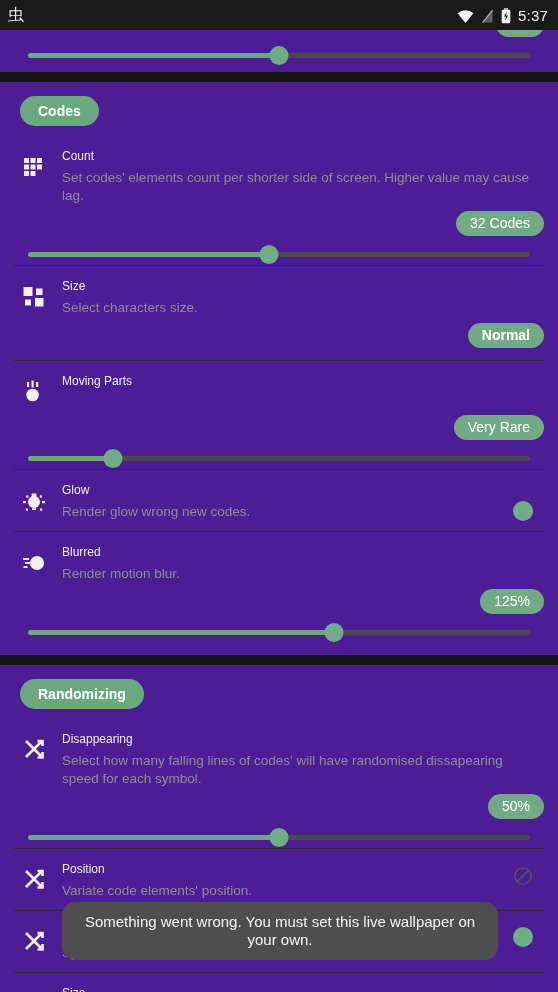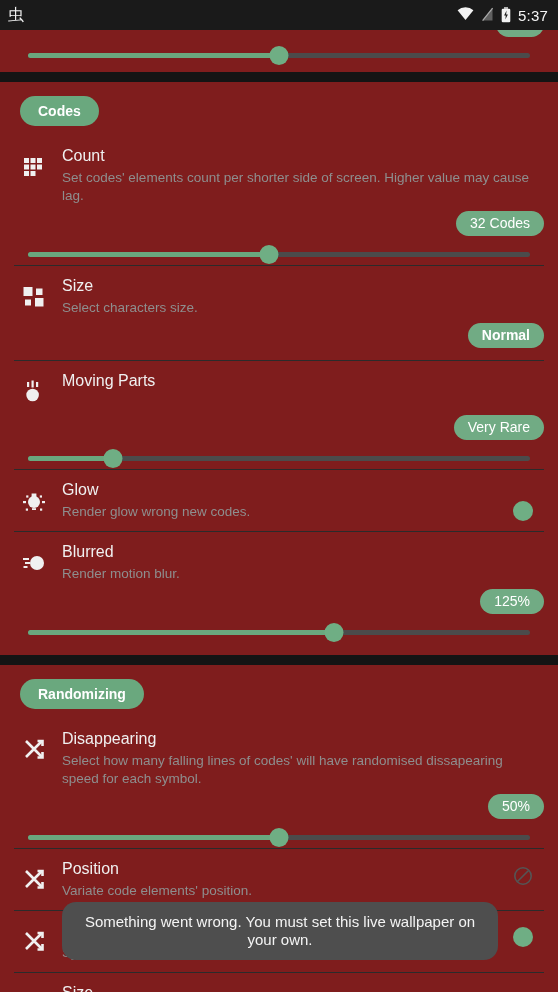--- a/index.html
+++ b/index.html
@@ -14,30 +14,30 @@
   
   .statusbar {
     position: absolute; top: 0; left: 0; width: 558px; height: 30px;
     background: #1a1a1a;
     display: flex; align-items: center;
     padding: 0 10px 0 8px;
     z-index: 40;
   }
   .sb-left { display: flex; align-items: center; gap: 6px; }
   .sb-spacer { flex: 1; }
-  .sb-right { display: flex; align-items: flex-start; gap: 7px; }
+  .sb-right { display: flex; align-items: flex-end; gap: 7px; }
   .sb-notif { font-size: 16px; color: #f2f2f2; line-height: 1;
               font-family: "DejaVu Sans", sans-serif; }
   .sb-time { font-size: 15px; color: #f5f5f5; letter-spacing: .2px; }
   .ico { display:block; }
 
   
   .screen {
     position: absolute; top: 0; left: 0; width: 558px; height: 992px;
-    background: #7f1d1d;
+    background: #4c1d95;
   }
 
   
   .top-partial { position: absolute; top: 0; left: 0; width: 558px; height: 72px; }
   .badge {
     display: inline-block;
     background: #71ab84;
     color: #ffffff;
     border-radius: 14px;
     font-size: 14px;
@@ -76,21 +76,21 @@
   }
 
   .row { position: relative; padding: 8px 0 0 0; }
   .row-main { display: flex; align-items: flex-start; padding: 0 14px 0 18px; }
   .row-icon {
     width: 34px; min-width: 34px; height: 34px;
     display: flex; align-items: center; justify-content: center;
     margin-top: 6px;
   }
   .row-text { flex: 1; padding-left: 10px; padding-right: 8px; }
-  .row-title { font-size: 16px; color: #f0f0f0; line-height: 20px; padding-top: 2px; }
+  .row-title { font-size: 12px; color: #f0f0f0; line-height: 20px; padding-top: 2px; }
   .row-sub { font-size: 13.5px; color: #8e8e8e; line-height: 18px; padding-top: 3px; }
   .row-right { width: 42px; min-width: 42px; display: flex;
                align-items: center; justify-content: center; margin-top: 8px; }
 
   .toggle-on { width: 20px; height: 20px; border-radius: 50%; background: #6fae84; }
 
   .badge-row { text-align: right; padding: 6px 14px 7px 0; }
 
   
   .toast {

